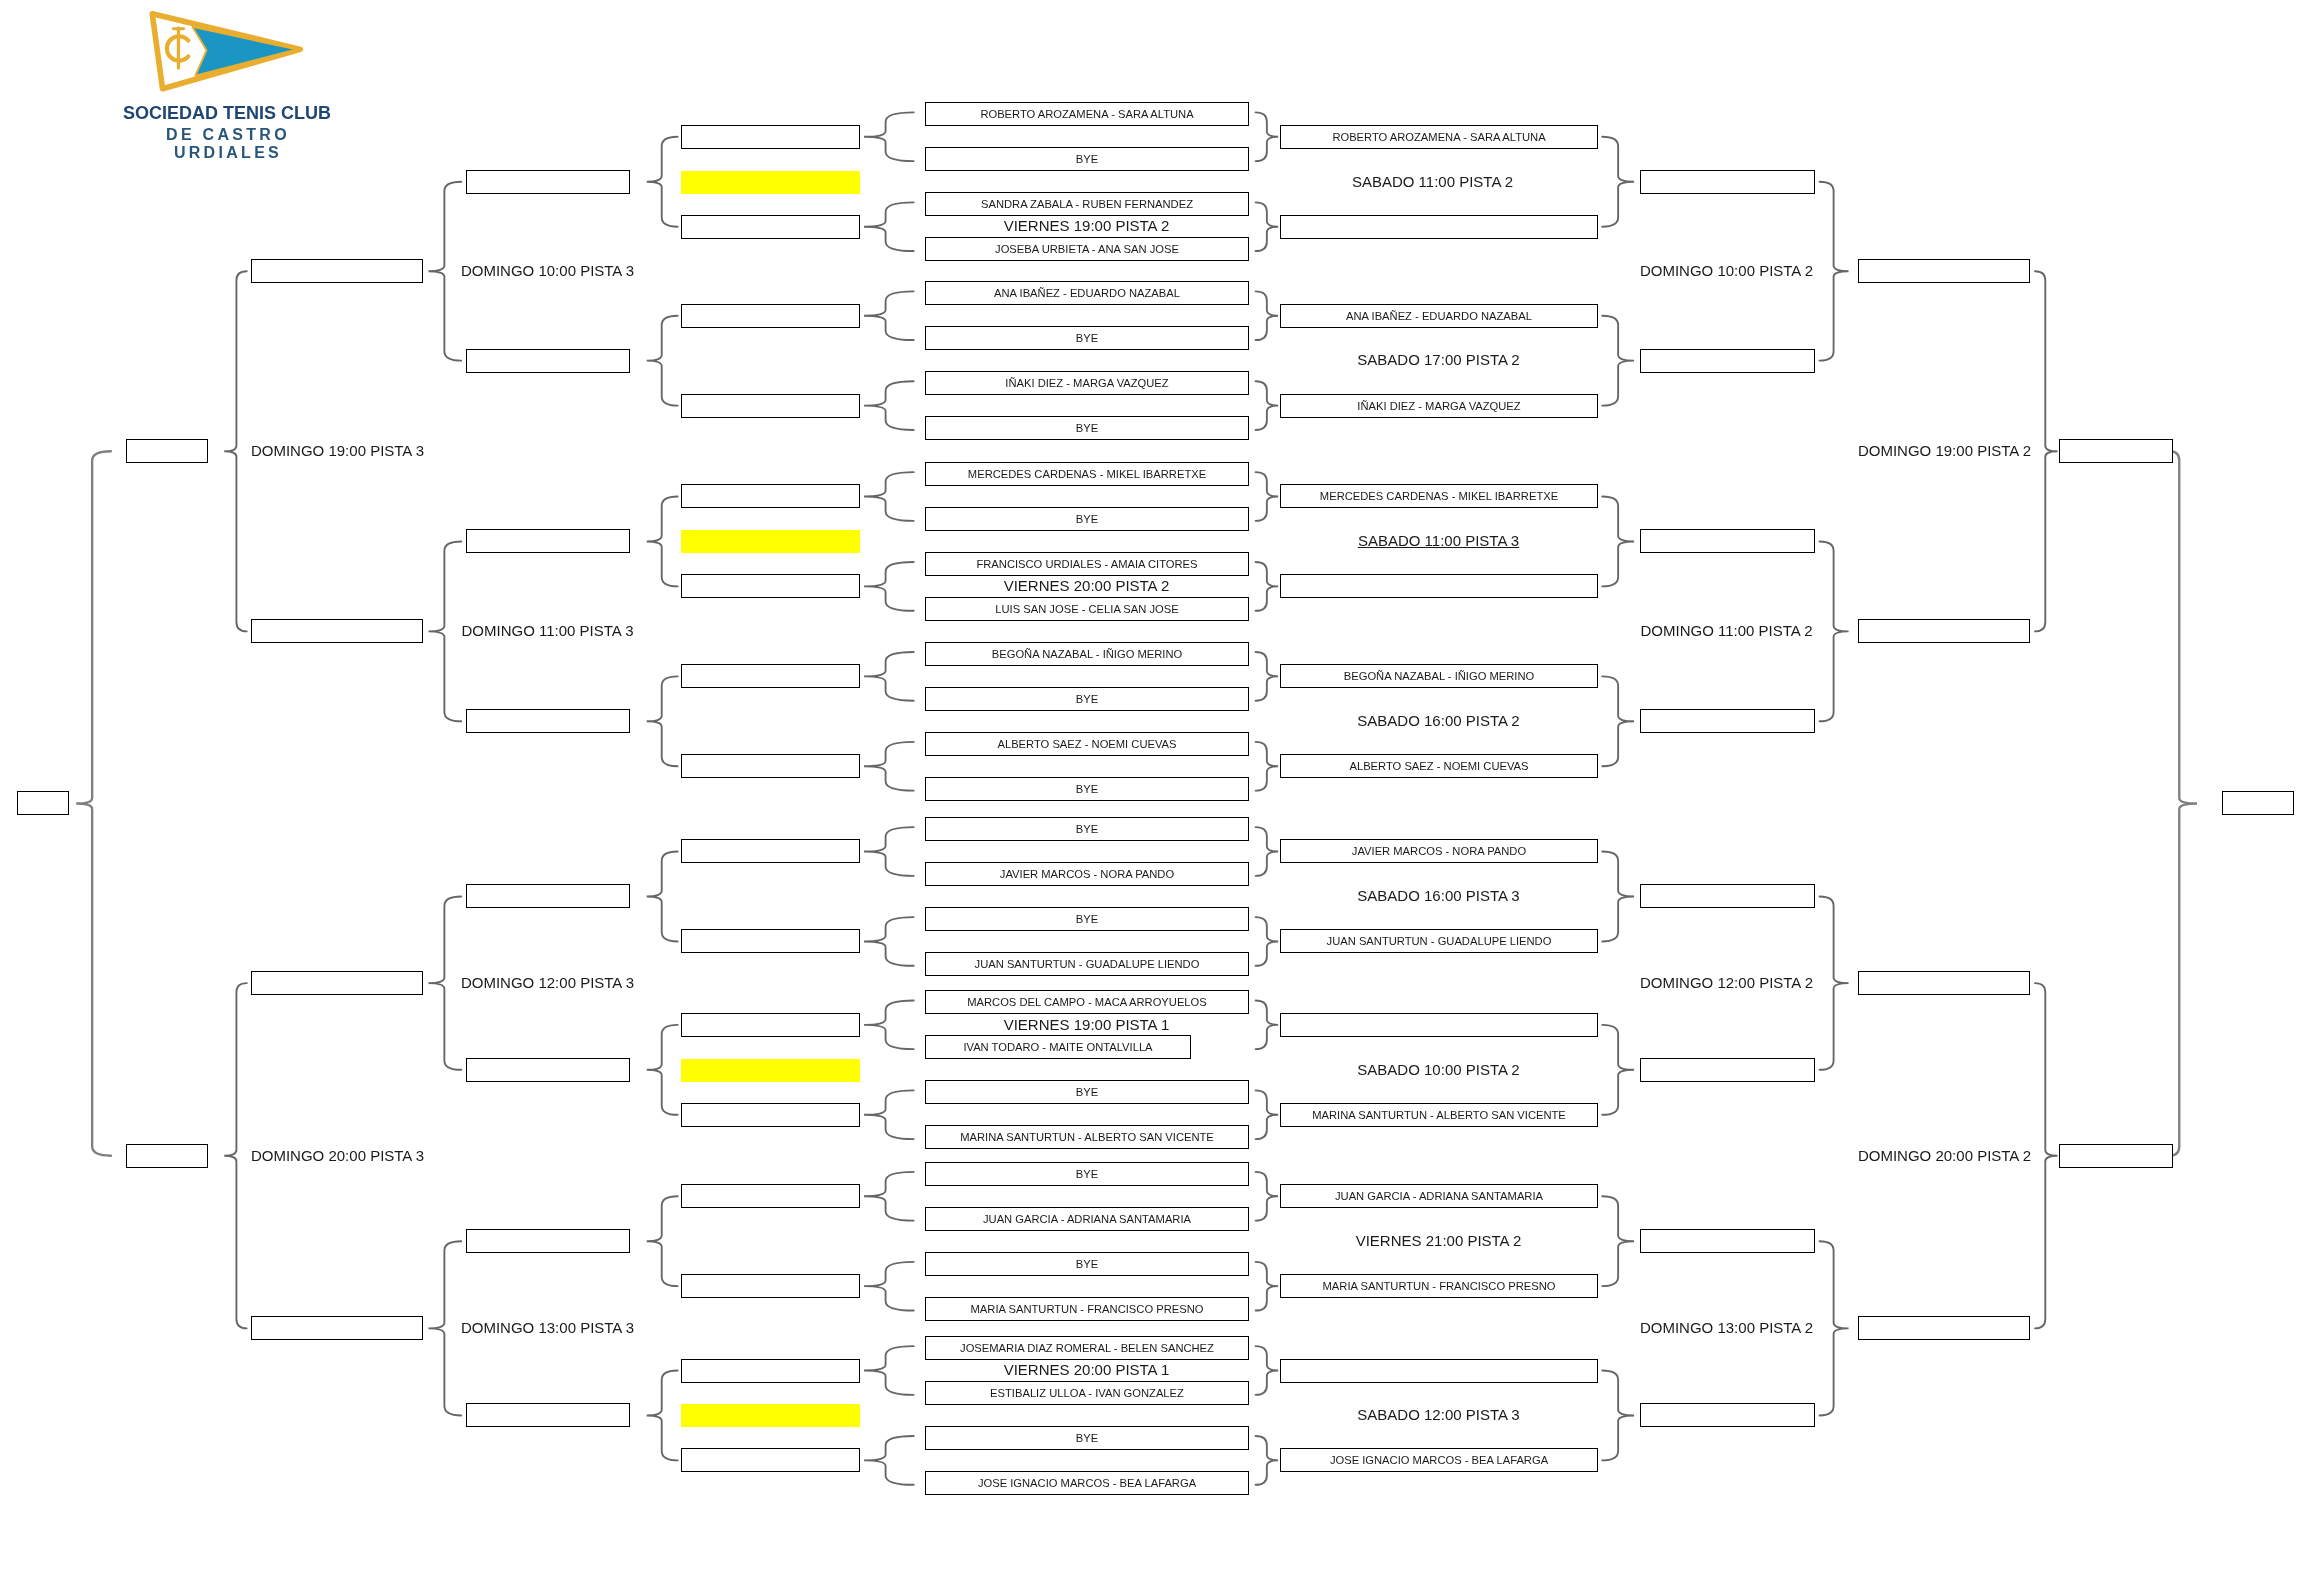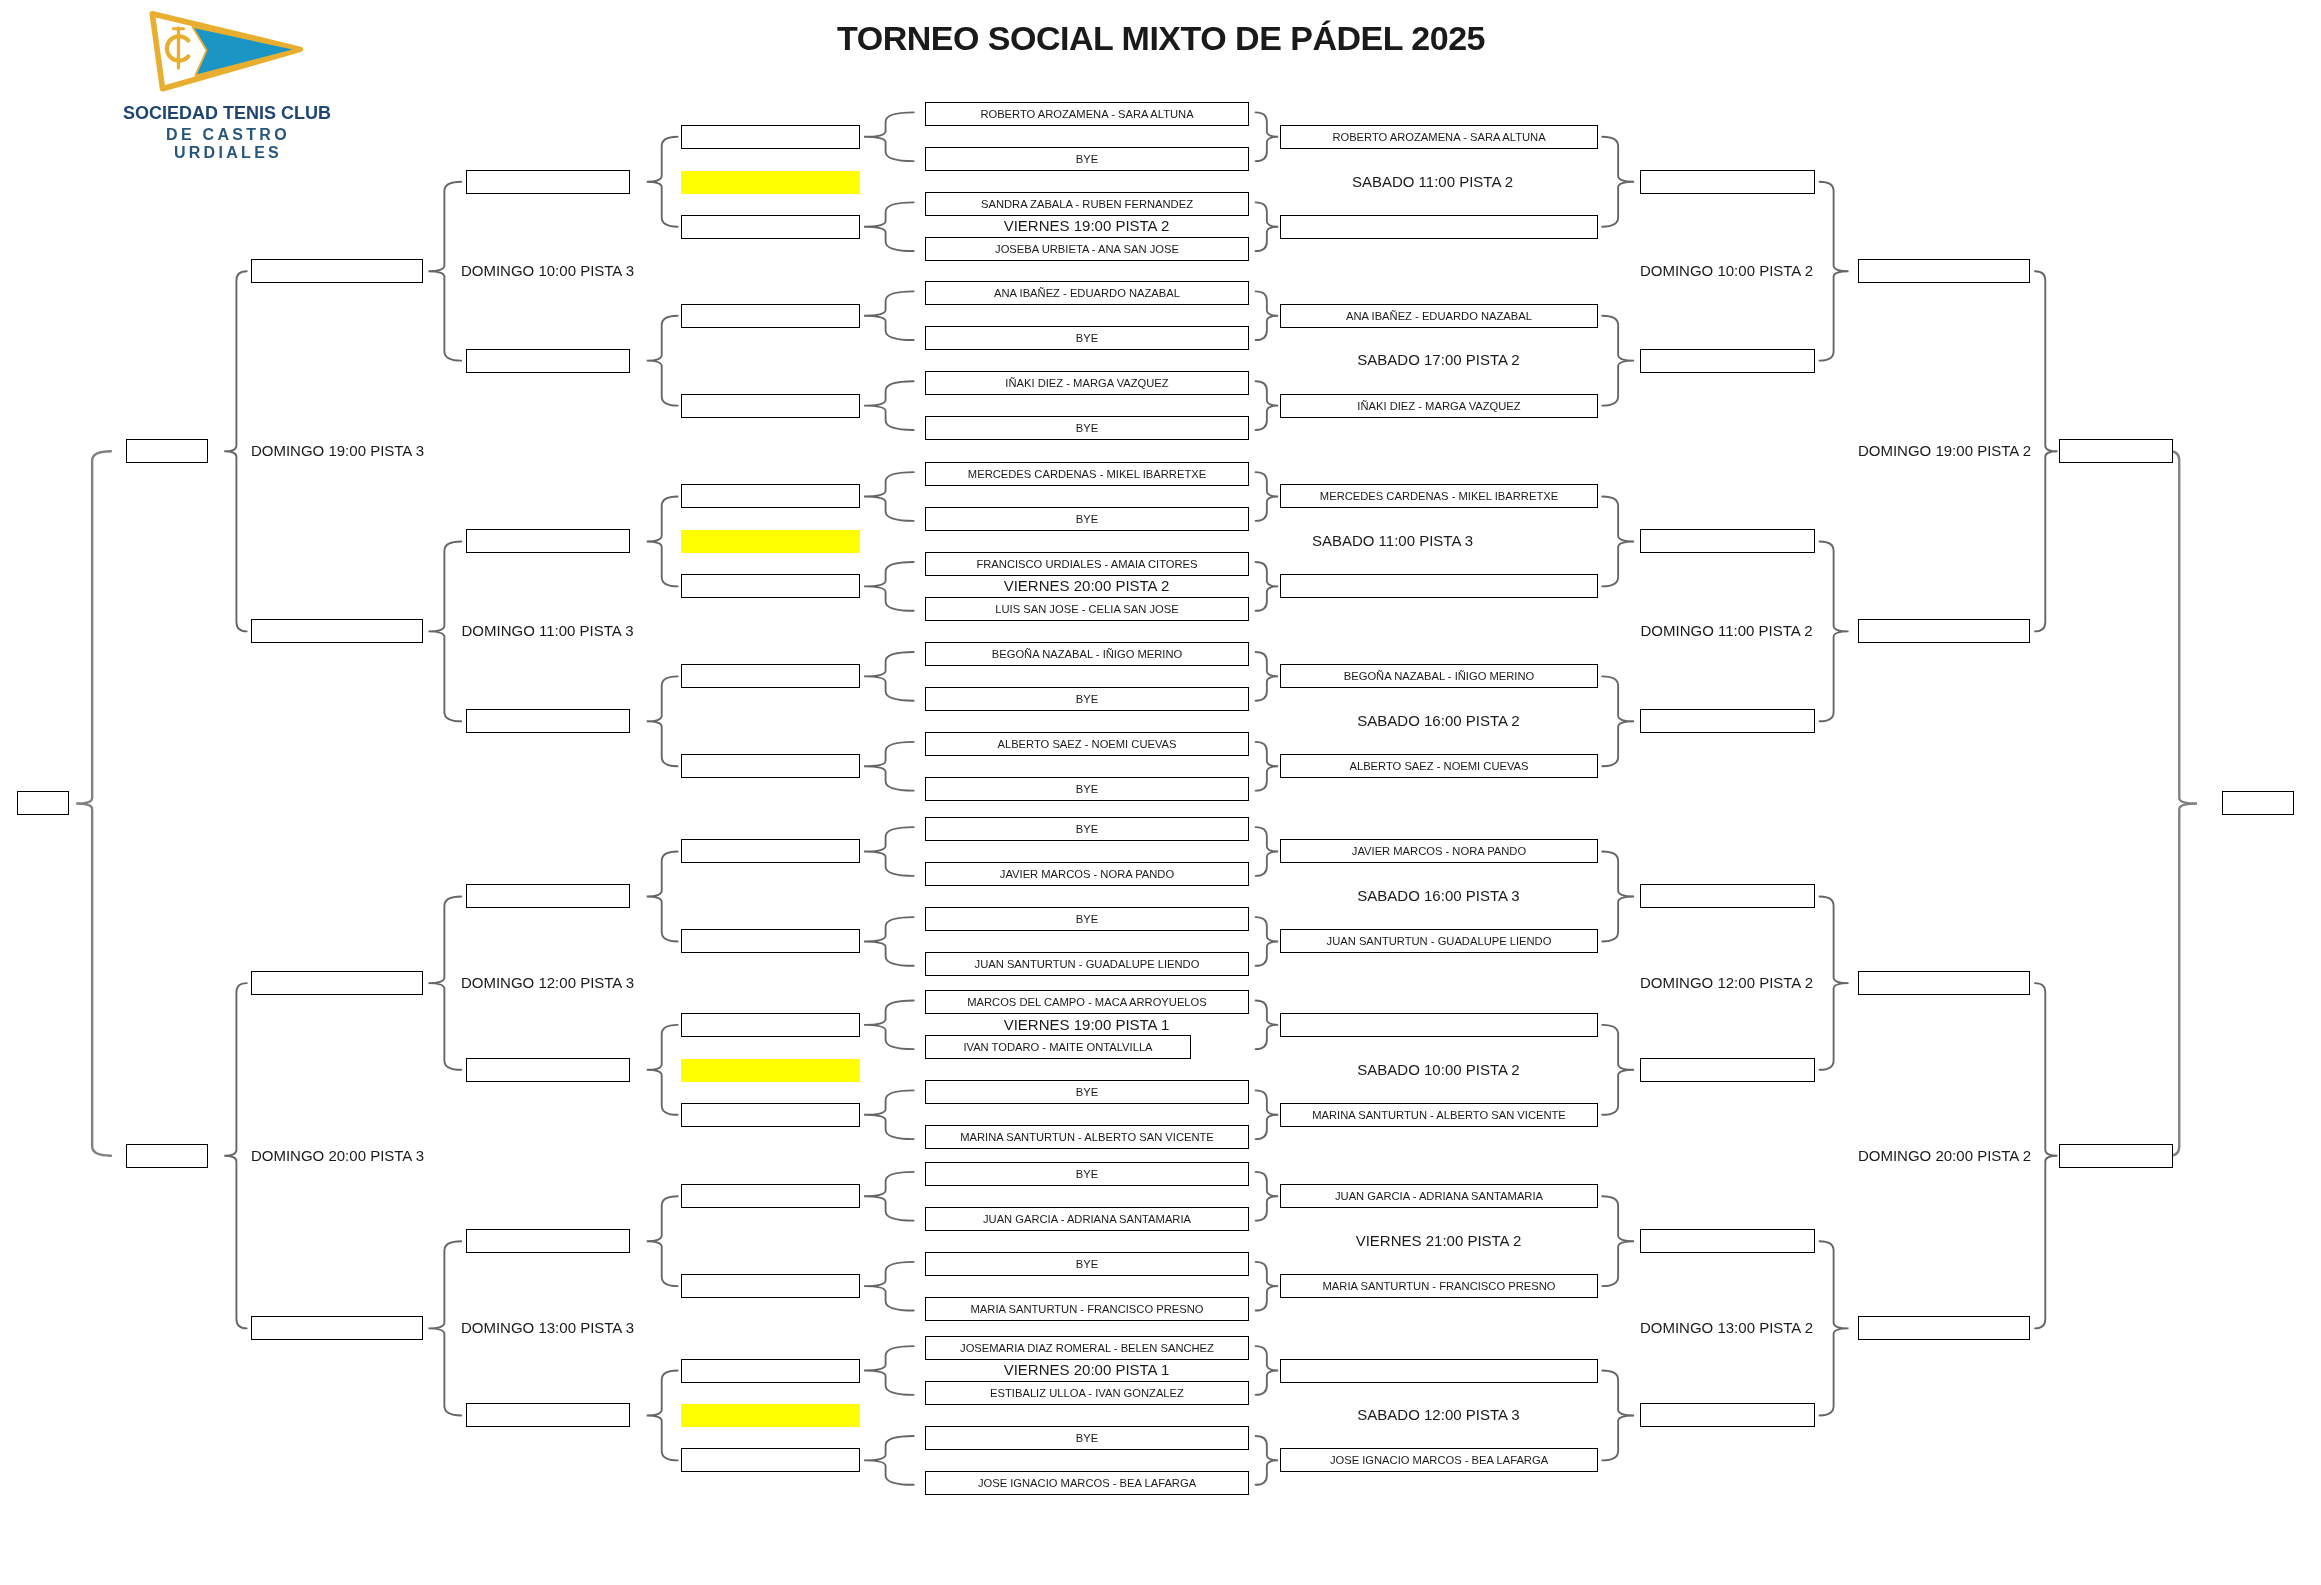--- a/index.html
+++ b/index.html
@@ -95,21 +95,20 @@
   <svg class="logo-svg" width="178" height="94" viewBox="0 0 190 100">
     <polygon points="12,6 170,44 23,86" fill="#ffffff" stroke="#E9AE2F" stroke-width="6" stroke-linejoin="round"></polygon>
     <path d="M 55,20 L 166,44 L 58,72 L 70,45 Z" fill="#1B95C4" stroke="#E9AE2F" stroke-width="2" stroke-linejoin="round"></path>
     <path d="M 50.5,34.5 A 13,13 0 1 0 50.5,51.5" fill="none" stroke="#E9AE2F" stroke-width="4.5" stroke-linecap="round"></path>
     <line x1="40" y1="21" x2="40" y2="64" stroke="#E9AE2F" stroke-width="3.5" stroke-linecap="round"></line>
     <line x1="34.5" y1="22" x2="45.5" y2="22" stroke="#E9AE2F" stroke-width="3" stroke-linecap="round"></line>
   </svg>
   <div class="club-name">SOCIEDAD TENIS CLUB</div>
   <div class="club-sub">DE CASTRO URDIALES</div>
 
-  <div class="title">TORNEO SOCIAL MIXTO DE PÁDEL 2025</div>
 
   <div id="boxes">
       <div class="box" style="left: 925px; top: 102px; width: 324px; font-size: 11.2px;">ROBERTO AROZAMENA - SARA ALTUNA</div>
       <div class="box" style="left: 925px; top: 147px; width: 324px; font-size: 11.2px;">BYE</div>
       <div class="box" style="left: 681px; top: 125px; width: 179px; font-size: 11.2px;"></div>
       <div class="box" style="left: 1280px; top: 125px; width: 318px; font-size: 11.2px;">ROBERTO AROZAMENA - SARA ALTUNA</div>
       <div class="box" style="left: 925px; top: 192px; width: 324px; font-size: 11.2px;">SANDRA ZABALA - RUBEN FERNANDEZ</div>
       <div class="lbl" style="left: 899px; top: 215px; width: 375px;">VIERNES 19:00 PISTA 2</div>
       <div class="box" style="left: 925px; top: 237px; width: 324px; font-size: 11.2px;">JOSEBA URBIETA - ANA SAN JOSE</div>
       <div class="box" style="left: 681px; top: 215px; width: 179px; font-size: 11.2px;"></div>
@@ -132,21 +131,21 @@
       <div class="box" style="left: 925px; top: 462px; width: 324px; font-size: 11.2px;">MERCEDES CARDENAS - MIKEL IBARRETXE</div>
       <div class="box" style="left: 925px; top: 507px; width: 324px; font-size: 11.2px;">BYE</div>
       <div class="box" style="left: 681px; top: 484px; width: 179px; font-size: 11.2px;"></div>
       <div class="box" style="left: 1280px; top: 484px; width: 318px; font-size: 11.2px;">MERCEDES CARDENAS - MIKEL IBARRETXE</div>
       <div class="box" style="left: 925px; top: 552px; width: 324px; font-size: 11.2px;">FRANCISCO URDIALES - AMAIA CITORES</div>
       <div class="lbl" style="left: 899px; top: 575px; width: 375px;">VIERNES 20:00 PISTA 2</div>
       <div class="box" style="left: 925px; top: 597px; width: 324px; font-size: 11.2px;">LUIS SAN JOSE - CELIA SAN JOSE</div>
       <div class="box" style="left: 681px; top: 574px; width: 179px; font-size: 11.2px;"></div>
       <div class="box" style="left: 1280px; top: 574px; width: 318px; font-size: 11.2px;"></div>
       <div class="hl" style="left: 681px; top: 530px; width: 179px;"></div>
-      <div class="lbl" style="left: 1205px; top: 530px; width: 375px;">SABADO 11:00 PISTA 3</div>
+      <div class="lbl" style="left: 1251px; top: 530px; width: 375px; text-decoration: underline;">SABADO 11:00 PISTA 3</div>
       <div class="box" style="left: 466px; top: 529px; width: 164px; font-size: 11.2px;"></div>
       <div class="box" style="left: 1640px; top: 529px; width: 175px; font-size: 11.2px;"></div>
       <div class="box" style="left: 925px; top: 642px; width: 324px; font-size: 11.2px;">BEGOÑA NAZABAL - IÑIGO MERINO</div>
       <div class="box" style="left: 925px; top: 687px; width: 324px; font-size: 11.2px;">BYE</div>
       <div class="box" style="left: 681px; top: 664px; width: 179px; font-size: 11.2px;"></div>
       <div class="box" style="left: 1280px; top: 664px; width: 318px; font-size: 11.2px;">BEGOÑA NAZABAL - IÑIGO MERINO</div>
       <div class="box" style="left: 925px; top: 732px; width: 324px; font-size: 11.2px;">ALBERTO SAEZ - NOEMI CUEVAS</div>
       <div class="box" style="left: 925px; top: 777px; width: 324px; font-size: 11.2px;">BYE</div>
       <div class="box" style="left: 681px; top: 754px; width: 179px; font-size: 11.2px;"></div>
       <div class="box" style="left: 1280px; top: 754px; width: 318px; font-size: 11.2px;">ALBERTO SAEZ - NOEMI CUEVAS</div>

